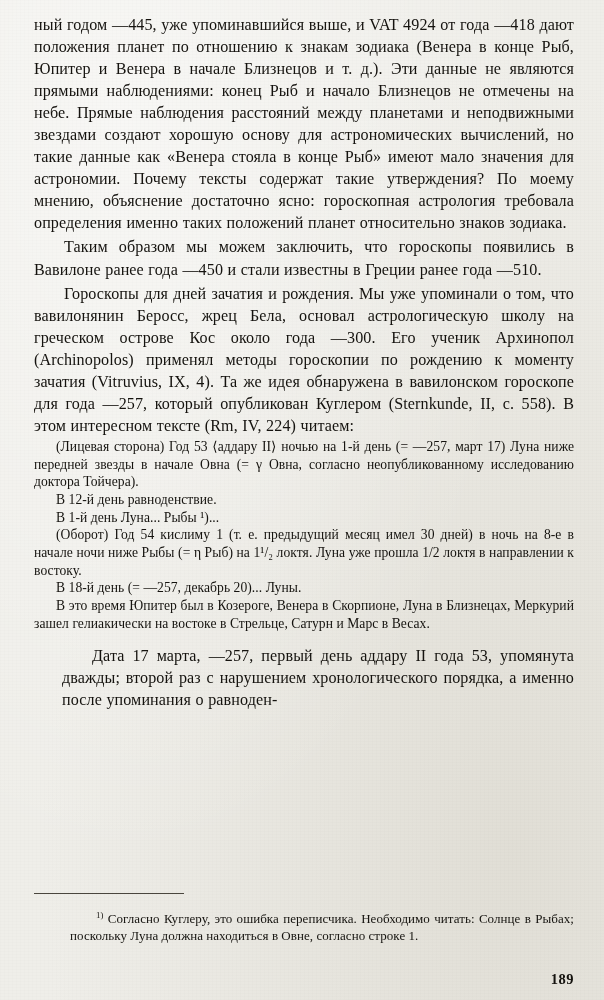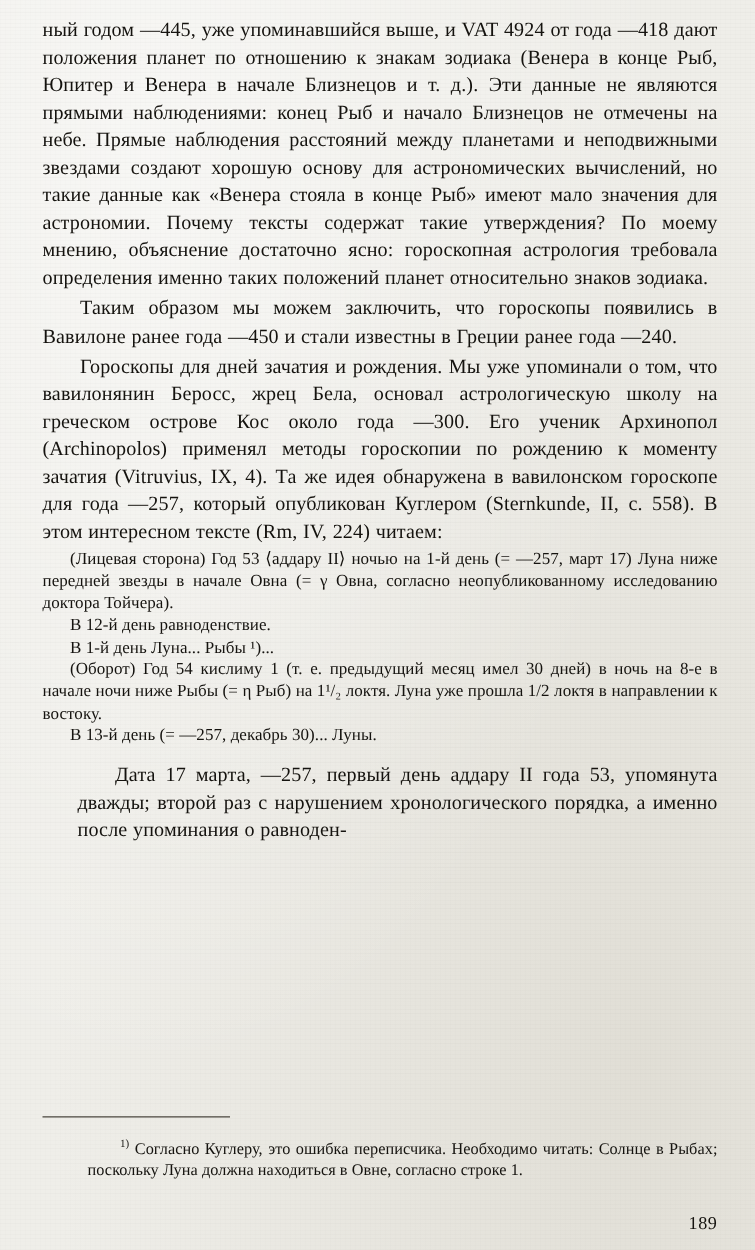--- a/index.html
+++ b/index.html
@@ -87,52 +87,53 @@
   sup {
     font-size: 0.68em;
     vertical-align: super;
     line-height: 0;
   }
   .page-number {
     position: absolute;
     right: 30px;
     bottom: 12px;
     font-size: 14.5px;
-    font-weight: normal;
+    font-weight: bold;
     letter-spacing: 0.5px;
   }
   .noise {
     position: absolute;
     inset: 0;
     pointer-events: none;
     opacity: 0.05;
     background-image:
       repeating-linear-gradient(0deg, rgba(0,0,0,0.4) 0px, rgba(0,0,0,0) 1px, rgba(0,0,0,0) 3px),
       repeating-linear-gradient(90deg, rgba(0,0,0,0.3) 0px, rgba(0,0,0,0) 1px, rgba(0,0,0,0) 4px);
   }
 </style>
 </head>
 <body>
 
 <div class="page">
 
   <div class="body-text">
     <p>ный годом —445, уже упоминавшийся выше, и VAT 4924 от года —418 дают положения планет по отношению к знакам зодиака (Венера в конце Рыб, Юпитер и Венера в начале Близнецов и т. д.). Эти данные не являются прямыми наблюдениями: конец Рыб и начало Близнецов не отмечены на небе. Прямые наблюдения расстояний между планетами и неподвижными звездами создают хорошую основу для астрономических вычислений, но такие данные как «Венера стояла в конце Рыб» имеют мало значения для астрономии. Почему тексты содержат такие утверждения? По моему мнению, объяснение достаточно ясно: гороскопная астрология требовала определения именно таких положений планет относительно знаков зодиака.</p>
     <div class="gap-small"></div>
-    <p class="para-indent">Таким образом мы можем заключить, что гороскопы появились в Вавилоне ранее года —450 и стали известны в Греции ранее года —240.</p>
+    <p class="para-indent">Таким образом мы можем заключить, что гороскопы появились в Вавилоне ранее года —450 и стали известны в Греции ранее года —510.</p>
     <div class="gap-small"></div>
     <p class="para-indent">Гороскопы для дней зачатия и рождения. Мы уже упоминали о том, что вавилонянин Беросс, жрец Бела, основал астрологическую школу на греческом острове Кос около года —300. Его ученик Архинопол (Archinopolos) применял методы гороскопии по рождению к моменту зачатия (Vitruvius, IX, 4). Та же идея обнаружена в вавилонском гороскопе для года —257, который опубликован Куглером (Sternkunde, II, с. 558). В этом интересном тексте (Rm, IV, 224) читаем:</p>
   </div>
 
   <div class="quote-block">
     <p class="q-indent">(Лицевая сторона) Год 53 ⟨аддару II⟩ ночью на 1-й день (= —257, март 17) Луна ниже передней звезды в начале Овна (= γ Овна, согласно неопубликованному исследованию доктора Тойчера).</p>
     <p class="q-indent">В 12-й день равноденствие.</p>
     <p class="q-indent">В 1-й день Луна... Рыбы ¹)...</p>
     <p class="q-indent">(Оборот) Год 54 кислиму 1 (т. е. предыдущий месяц имел 30 дней) в ночь на 8-е в начале ночи ниже Рыбы (= η Рыб) на 1¹/₂ локтя. Луна уже прошла 1/2 локтя в направлении к востоку.</p>
-    <p class="q-indent">В 13-й день (= —257, декабрь 30)... Луны.</p>
+    <p class="q-indent">В 18-й день (= —257, декабрь 20)... Луны.</p>
+    <p class="q-indent">В это время Юпитер был в Козероге, Венера в Скорпионе, Луна в Близнецах, Меркурий зашел гелиакически на востоке в Стрельце, Сатурн и Марс в Весах.</p>
   </div>
 
   <div class="body-text final-para">
     <p class="para-indent">Дата 17 марта, —257, первый день аддару II года 53, упомянута дважды; второй раз с нарушением хронологического порядка, а именно после упоминания о равноден-</p>
   </div>
 
   <div class="footnote-rule"></div>
 
   <div class="footnote">
     <p class="fn-indent"><sup>1)</sup> <span>Согласно Куглеру, это ошибка переписчика. Необходимо читать: Солнце в Рыбах; поскольку Луна должна находиться в Овне, согласно строке 1.</span></p>

